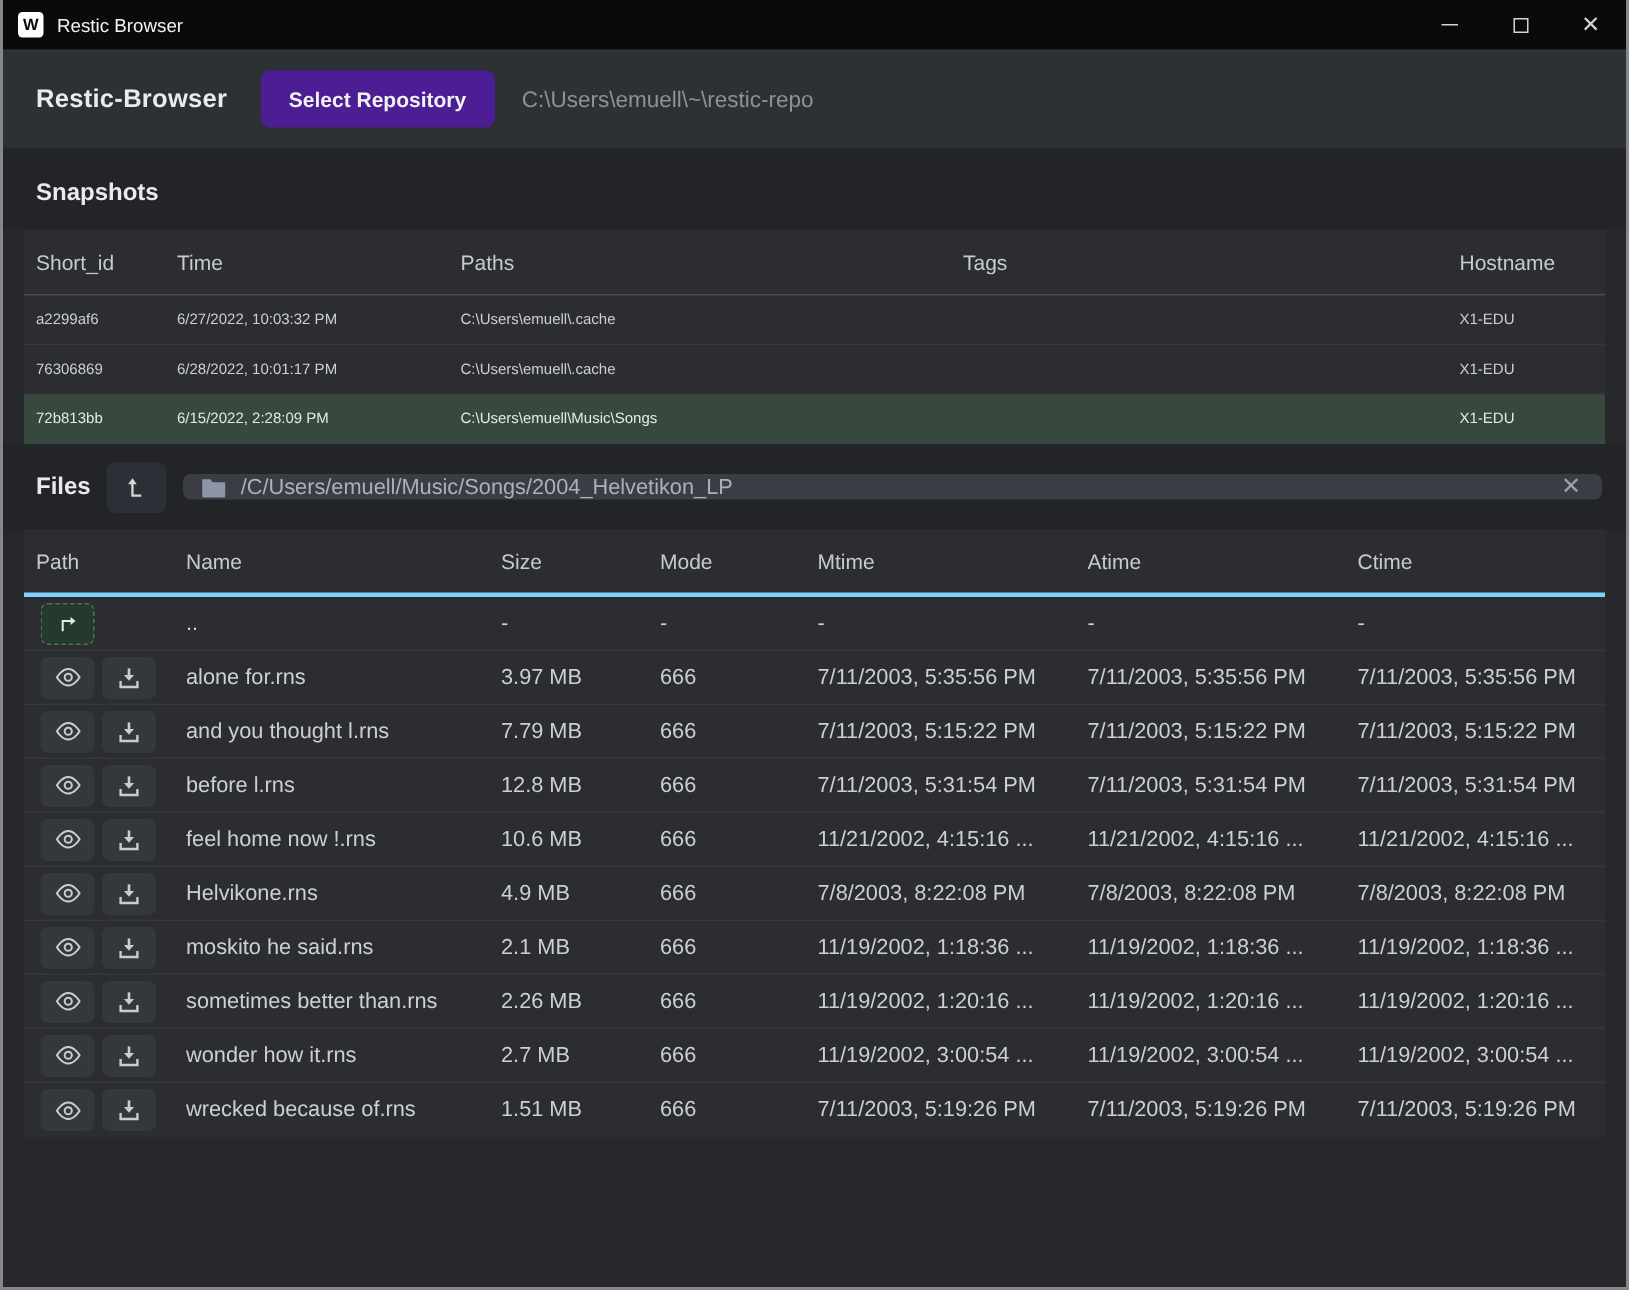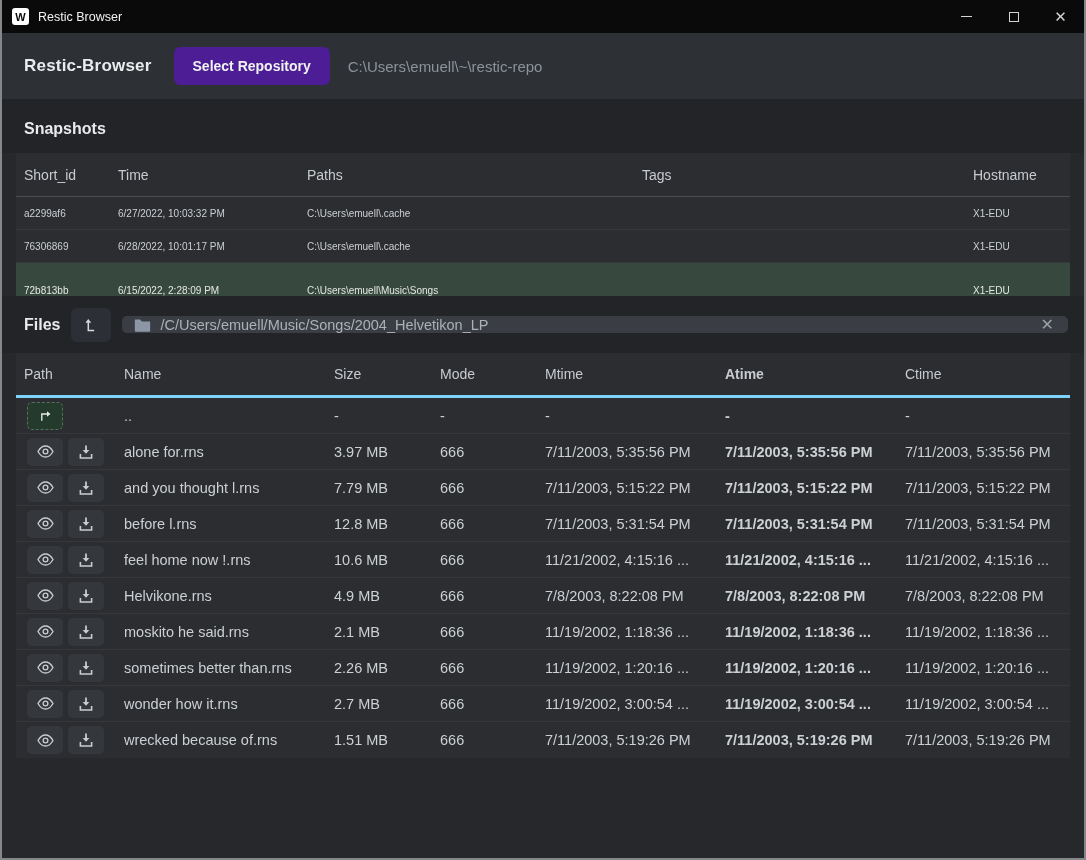--- a/index.html
+++ b/index.html
@@ -39,38 +39,38 @@
   
   .table{ background:#2b2d31; margin:0 14px; flex:none; }
   .thead{ display:flex; align-items:center; color:#c7cbcf; font-size:14px; }
   .snap-thead{ height:44px; border-bottom:1px solid #4a4c50; padding-left:8px; }
   .cell{ overflow:hidden; white-space:nowrap; flex:none; }
 
   
   .c-sid{width:94px;} .c-time{width:189px;} .c-paths{width:335px;} .c-tags{width:331px;} .c-host{flex:1;}
   .srow{ display:flex; align-items:center; height:33px; padding-left:8px;
     color:#ccd0d3; font-size:10px; border-bottom:1px solid #35373b; }
-  .srow:last-child{ border-bottom:none;align-items:flex-end; }
+  .srow:last-child{ border-bottom:none; }
   .srow.selected{ background:#37483e; color:#e4e8e5; }
 
   
   .files-band{ height:57px; display:flex; align-items:center; padding:0 16px 0 22px; gap:11px; }
   .files-title{ color:#e8eaec; font-weight:bold; font-size:16px; }
   .level-up-btn{ width:40px; height:34px; background:#2c3036; border:none; border-radius:6px;
     display:flex; align-items:center; justify-content:center; cursor:pointer; flex:none; }
   .path-box{ flex:1; height:17px; background:#3a3e44; border-radius:5px; display:flex; align-items:center;
     padding:0 10px 0 12px; gap:9px; }
   .path-box .path-text{ color:#abb1b8; font-size:14.5px; flex:1; overflow:hidden; white-space:nowrap; }
   .clear-btn{ background:none; border:none; color:#9aa0a6; font-size:16px; cursor:pointer; padding:0 4px;
     font-family:inherit; line-height:1; }
 
   
   .f-actions{width:100px; display:flex; gap:5px; padding-left:3px;}
   .f-name{width:210px;} .f-size{width:106px;} .f-mode{width:105px;}
-  .f-mtime{width:180px;} .f-atime{width:180px;font-weight:bold;} .f-ctime{flex:1;}
+  .f-mtime{width:180px;} .f-atime{width:180px;} .f-ctime{flex:1;}
   .files-thead{ height:45px; border-bottom:3px solid #7dd3fc; padding-left:8px; }
   .frow{ display:flex; align-items:center; height:36px; padding-left:8px;
     color:#ccd0d3; font-size:14.5px; border-bottom:1px solid #35373b; }
   .frow:last-child{ border-bottom:none; }
 
   .icon-btn{ width:36px; height:28px; background:#34383d; border:none; border-radius:5px;
     display:flex; align-items:center; justify-content:center; cursor:pointer; flex:none; }
   .parent-btn{ background:#243a2d; border:1px dashed #54705e; }
 
   .filler{ flex:1; background:#26282c; }

